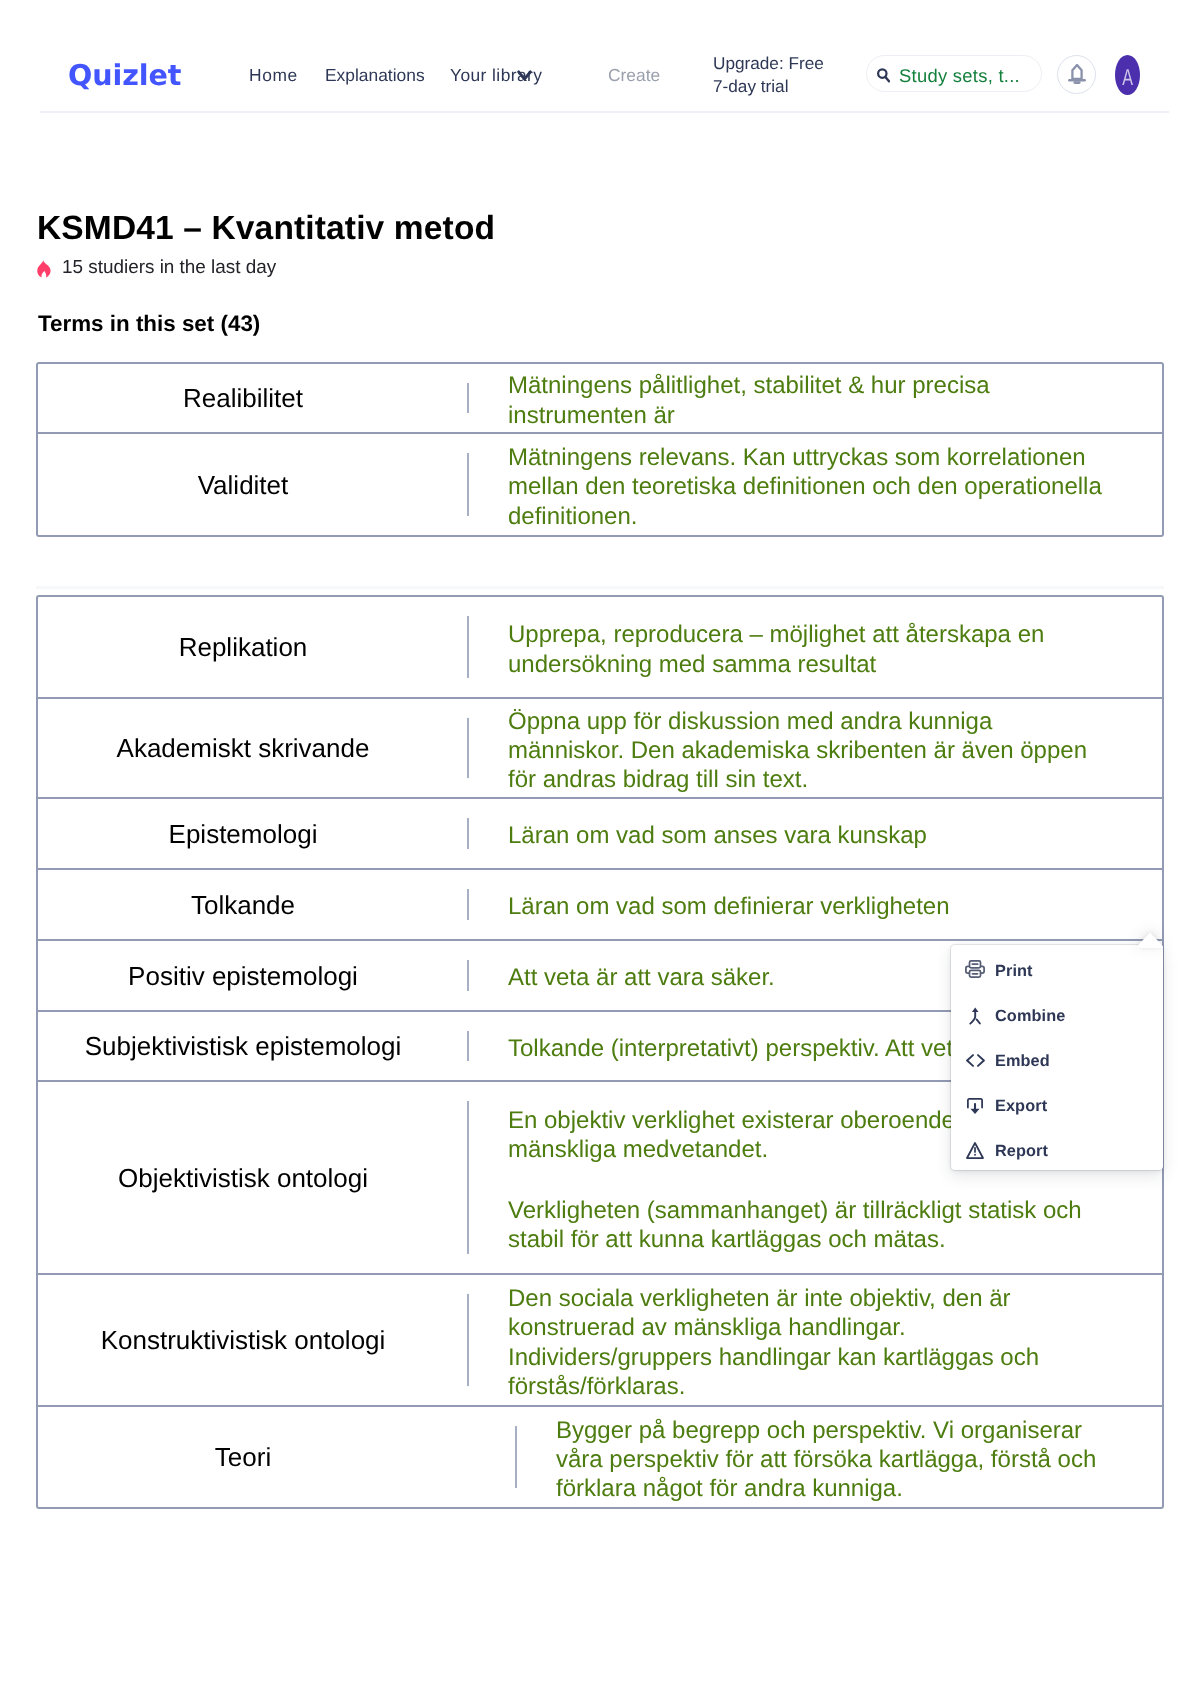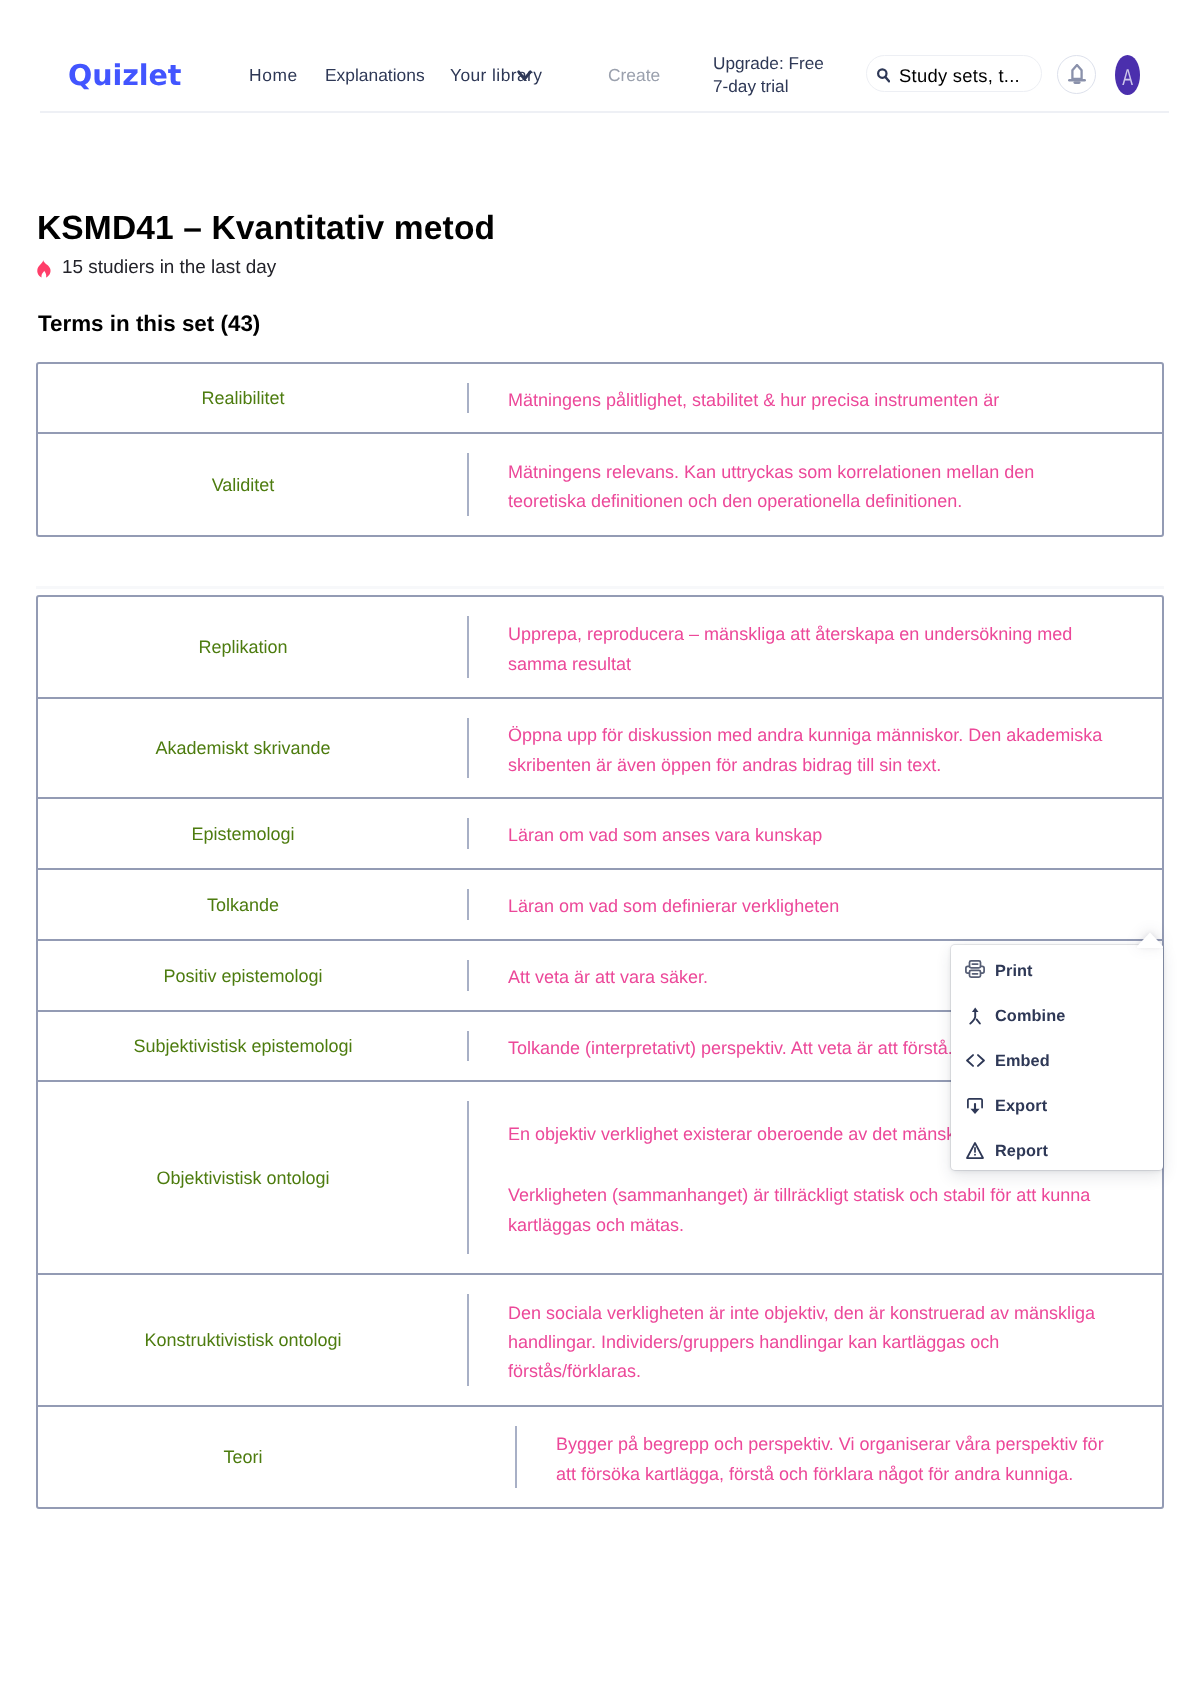--- a/index.html
+++ b/index.html
@@ -13,41 +13,41 @@
   .logo{position:absolute;left:64px;top:60px;font-family:"DejaVu Sans",sans-serif;font-weight:700;font-size:28.6px;line-height:30px;letter-spacing:-0.1px;color:#4255ff;}
   .nav{position:absolute;top:64px;font-size:17.4px;line-height:22px;color:#2e3856;font-weight:400;white-space:nowrap;margin-left:36px;}
   .nav-home{left:209px;letter-spacing:0.62px;}
   .nav-expl{left:285px;}
   .nav-lib{left:410px;letter-spacing:0.42px;}
   .nav-create{left:568px;color:#9aa0ad;font-weight:400;}
   .chev{position:absolute;left:513px;top:68px;width:15px;height:11px;}
   .upgrade{position:absolute;left:709px;top:52px;font-size:17.2px;line-height:22.8px;color:#2e3856;font-weight:400;white-space:nowrap;}
   .searchbox{position:absolute;left:862px;top:55px;width:176px;height:37px;box-sizing:border-box;border:1.5px solid #edeff4;border-radius:19px;background:#fff;}
   .search-ico{position:absolute;left:873px;top:68px;width:13px;height:16px;}
-  .search-ph{position:absolute;left:895px;top:64px;font-size:18.4px;line-height:24px;color:#000000;font-weight:400;letter-spacing:0.28px;white-space:nowrap;}
+  .search-ph{position:absolute;left:895px;top:64px;font-size:18.4px;line-height:24px;color:#15803d;font-weight:400;letter-spacing:0.28px;white-space:nowrap;}
   .bellbtn{position:absolute;left:1053px;top:55px;width:39px;height:39px;box-sizing:border-box;border:1.7px solid #dde1ec;border-radius:50%;background:#fff;}
   .bell-ico{position:absolute;left:1064px;top:64px;width:18px;height:22px;}
   .avatar{position:absolute;left:1111px;top:55px;width:25px;height:40px;border-radius:50%;background:#4b2fad;color:#cdc5ea;font-size:23px;font-weight:400;display:flex;align-items:center;justify-content:center;letter-spacing:0;overflow:hidden;}
   .avatar span{display:block;transform:scaleX(0.70) translateY(2px);line-height:23px;}
 
   
   .title{position:absolute;left:37px;top:185px;font-size:33.5px;line-height:44px;font-weight:700;color:#000000;letter-spacing:0.15px;white-space:nowrap;}
   .studiers{position:absolute;left:37px;top:256px;height:24px;display:flex;align-items:center;}
   .flame{width:14px;height:18px;margin-right:11px;display:block;position:relative;top:1px;}
   .studiers-txt{font-size:18.9px;line-height:24px;color:#23232a;font-weight:400;}
   .terms-h{position:absolute;left:38px;top:291px;font-size:22.4px;line-height:28px;font-weight:700;color:#000000;letter-spacing:0px;}
 
   
   .tbl{position:absolute;left:36px;width:1128px;box-sizing:border-box;border:2px solid #939bb4;border-radius:3px;}
   .trow{display:flex;box-sizing:border-box;border-bottom:2px solid #939bb4;}
   .trow:last-child{border-bottom:none;}
   .tcell-term{width:429px;box-sizing:border-box;display:flex;align-items:center;justify-content:center;padding:10px 43px 10px 24px;}
-  .tcell-term span{font-size:18px;line-height:26px;color:#4d7c0f;text-align:left;}
+  .tcell-term span{font-size:26px;line-height:26px;color:#000000;text-align:left;}
   .tcell-def{flex:1;box-sizing:border-box;border-left:2px solid #a8b0c6;display:flex;flex-direction:column;justify-content:center;padding:3px 49px 0 39px;margin:19px 0;}
-  .tcell-def p{margin:0;position:relative;top:1px;font-size:18px;line-height:29.1px;color:#ec4899;}
+  .tcell-def p{margin:0;position:relative;top:1px;font-size:24px;line-height:29.1px;color:#4d7c0f;}
   .tcell-def p + p{margin-top:32px;}
   .sep{position:absolute;left:36px;width:1128px;height:3px;background:#f7f8fa;}
 
   
   .menu{position:absolute;left:951px;top:945px;z-index:4;width:212px;height:225px;box-sizing:border-box;background:#fff;border-radius:4px;
         box-shadow:0 0 0 1px rgba(40,46,70,.10), 0 1px 4px rgba(40,46,70,.10), 0 6px 16px rgba(40,46,70,.12);padding:3px 0 0;}
   .menu-arrow{position:absolute;left:1137px;top:932px;width:26px;height:16px;z-index:5;}
   .menu-arrow svg{display:block;filter:drop-shadow(0 -2px 7px rgba(40,46,70,.14)) drop-shadow(0 -1px 2px rgba(40,46,70,.07));}
   .menu-item{display:flex;align-items:center;height:45px;padding:0 0 0 14px;box-sizing:border-box;}
   .menu-item .mi-ico{width:20px;height:20px;margin-right:10px;flex:0 0 20px;display:flex;align-items:center;justify-content:center;}
@@ -125,21 +125,21 @@
             <p>Mätningens relevans. Kan uttryckas som korrelationen mellan den teoretiska definitionen och den operationella definitionen.</p>
           </div>
         </div>
       </div>
       <div class="tbl" style="top: 595px;">
         <div class="trow" style="height: 102px;">
           <div class="tcell-term">
             <span>Replikation</span>
           </div>
           <div class="tcell-def">
-            <p>Upprepa, reproducera – mänskliga att återskapa en undersökning med samma resultat</p>
+            <p>Upprepa, reproducera – möjlighet att återskapa en undersökning med samma resultat</p>
           </div>
         </div>
         <div class="trow" style="height: 100px;">
           <div class="tcell-term">
             <span>Akademiskt skrivande</span>
           </div>
           <div class="tcell-def">
             <p>Öppna upp för diskussion med andra kunniga människor. Den akademiska skribenten är även öppen för andras bidrag till sin text.</p>
           </div>
         </div>

